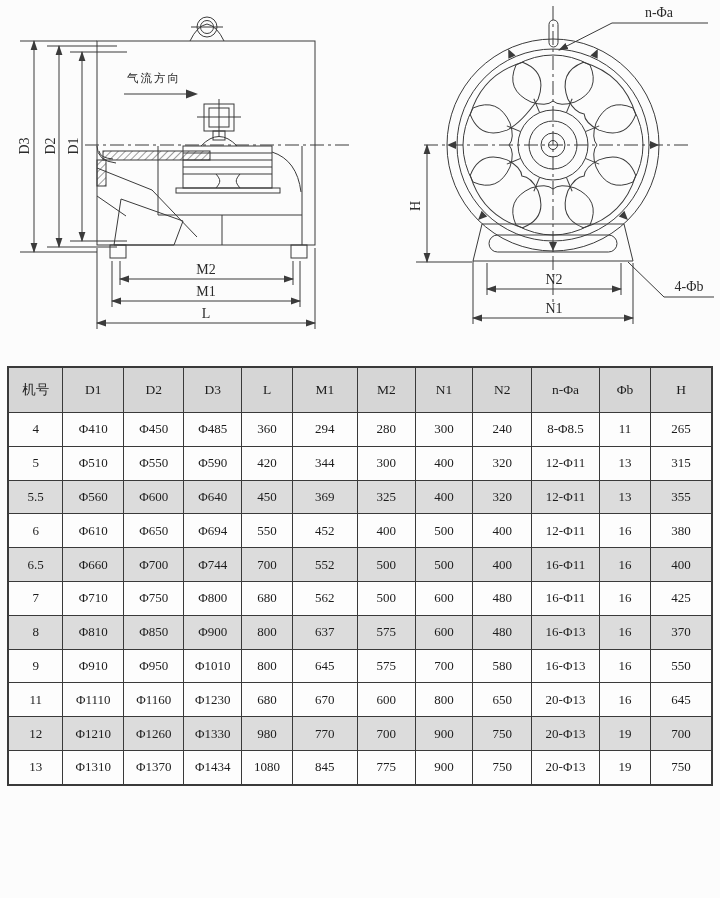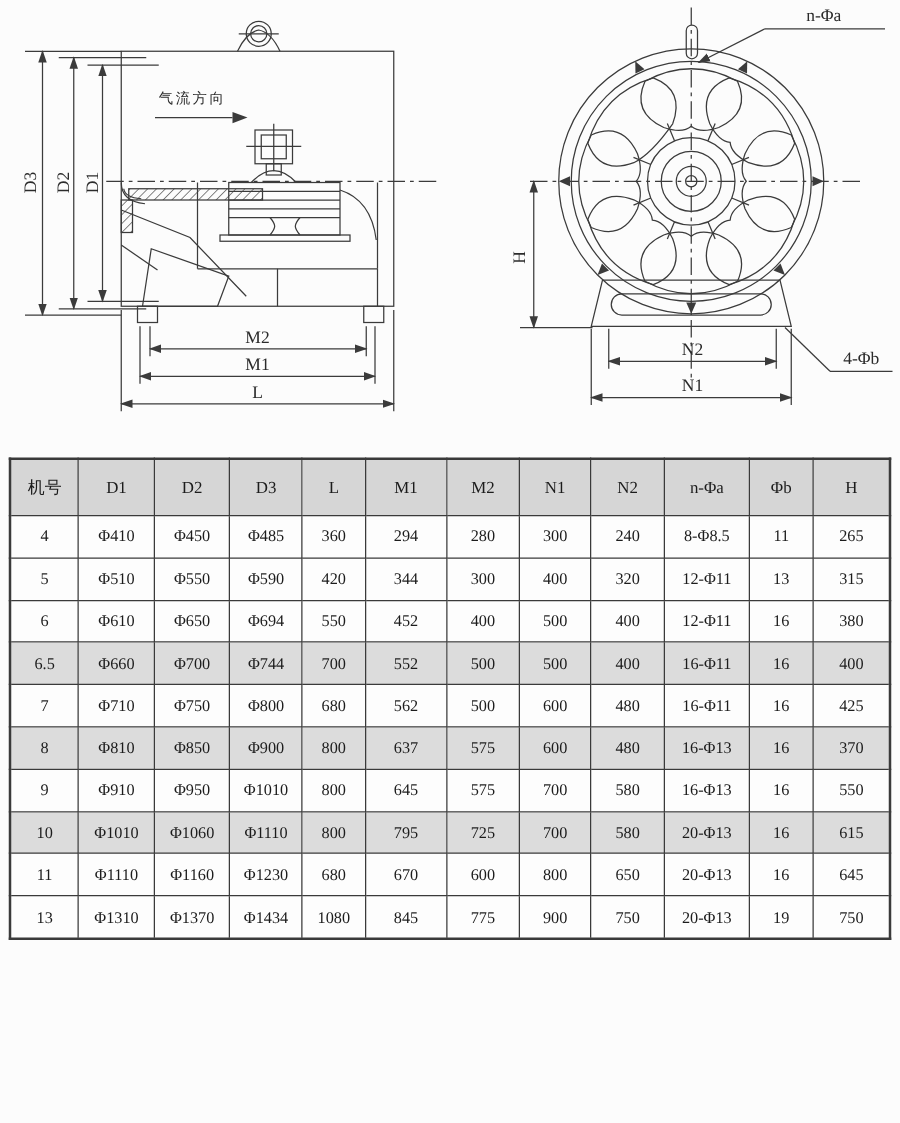--- a/index.html
+++ b/index.html
@@ -278,20 +278,34 @@
         <td>Φ590</td>
         <td>420</td>
         <td>344</td>
         <td>300</td>
         <td>400</td>
         <td>320</td>
         <td>12-Φ11</td>
         <td>13</td>
         <td>315</td>
       </tr>
+      <tr class="shaded">
+        <td>5.5</td>
+        <td>Φ560</td>
+        <td>Φ600</td>
+        <td>Φ640</td>
+        <td>450</td>
+        <td>369</td>
+        <td>325</td>
+        <td>400</td>
+        <td>320</td>
+        <td>12-Φ11</td>
+        <td>13</td>
+        <td>355</td>
+      </tr>
       <tr>
         <td>6</td>
         <td>Φ610</td>
         <td>Φ650</td>
         <td>Φ694</td>
         <td>550</td>
         <td>452</td>
         <td>400</td>
         <td>500</td>
         <td>400</td>
@@ -348,47 +362,47 @@
         <td>Φ1010</td>
         <td>800</td>
         <td>645</td>
         <td>575</td>
         <td>700</td>
         <td>580</td>
         <td>16-Φ13</td>
         <td>16</td>
         <td>550</td>
       </tr>
-      <tr class="shaded">
-        <td>10</td>
-        <td>Φ1010</td>
-        <td>Φ1060</td>
-        <td>Φ1110</td>
-        <td>800</td>
-        <td>795</td>
-        <td>725</td>
-        <td>700</td>
-        <td>580</td>
-        <td>20-Φ13</td>
-        <td>16</td>
-        <td>615</td>
-      </tr>
       <tr>
         <td>11</td>
         <td>Φ1110</td>
         <td>Φ1160</td>
         <td>Φ1230</td>
         <td>680</td>
         <td>670</td>
         <td>600</td>
         <td>800</td>
         <td>650</td>
         <td>20-Φ13</td>
         <td>16</td>
         <td>645</td>
+      </tr>
+      <tr class="shaded">
+        <td>12</td>
+        <td>Φ1210</td>
+        <td>Φ1260</td>
+        <td>Φ1330</td>
+        <td>980</td>
+        <td>770</td>
+        <td>700</td>
+        <td>900</td>
+        <td>750</td>
+        <td>20-Φ13</td>
+        <td>19</td>
+        <td>700</td>
       </tr>
       <tr>
         <td>13</td>
         <td>Φ1310</td>
         <td>Φ1370</td>
         <td>Φ1434</td>
         <td>1080</td>
         <td>845</td>
         <td>775</td>
         <td>900</td>

